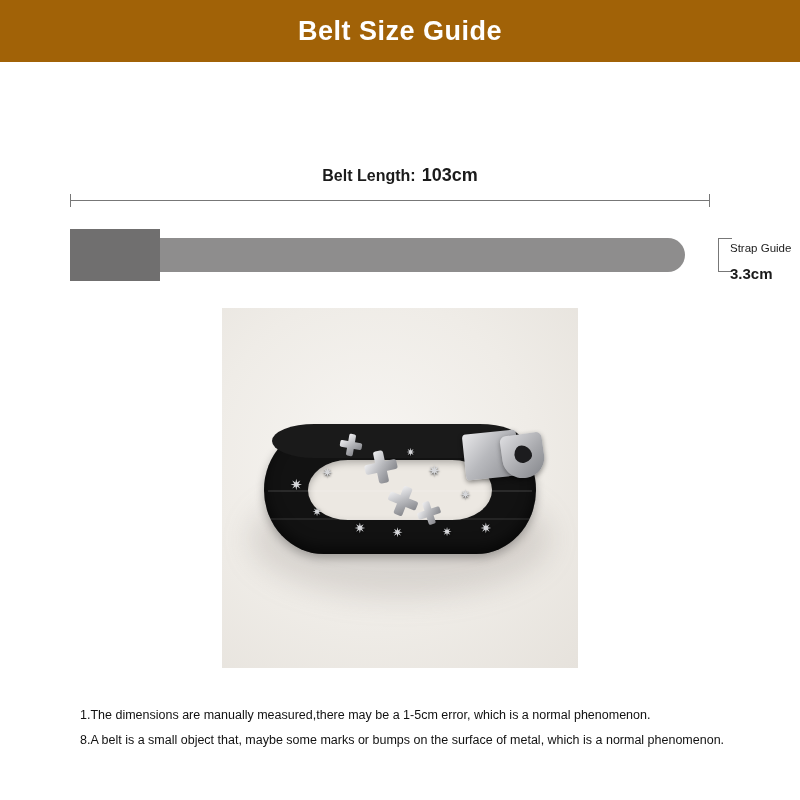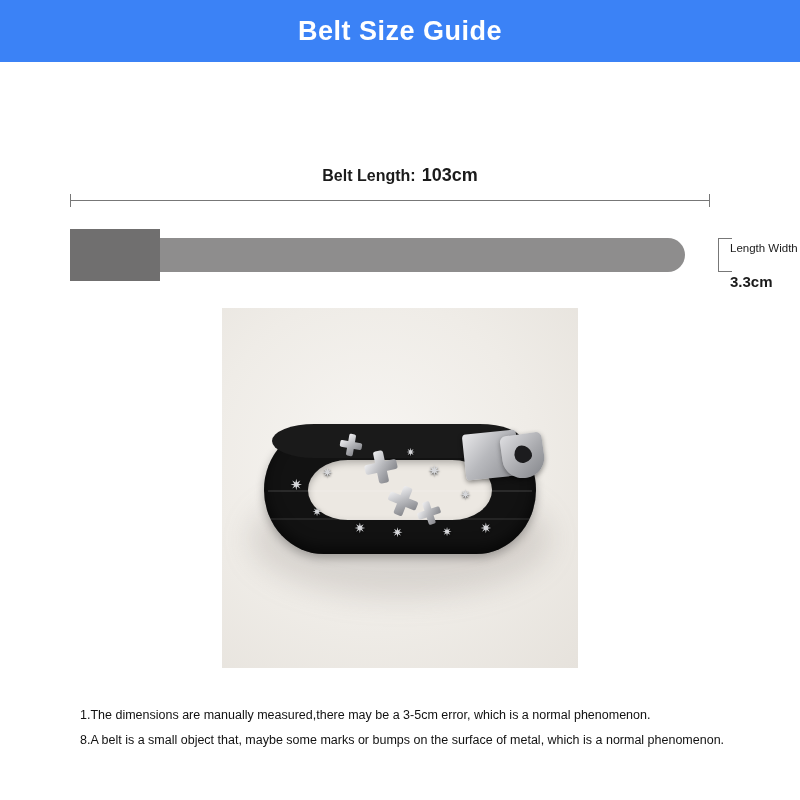--- a/index.html
+++ b/index.html
@@ -12,21 +12,21 @@
     background: #ffffff;
     font-family: "Liberation Sans", sans-serif;
     overflow: hidden;
     position: relative;
   }
 
   
   .header {
     width: 800px;
     height: 62px;
-    background: #3b82f6;
+    background: #a16207;
     display: flex;
     align-items: center;
     justify-content: center;
   }
   .header-title {
     color: #ffffff;
     font-size: 27px;
     font-weight: bold;
     letter-spacing: 0.5px;
   }
@@ -140,21 +140,21 @@
     top: 178px;
     font-size: 11.5px;
     color: #1b1b1b;
     line-height: 16px;
     white-space: nowrap;
   }
   .width-label .value {
     display: block;
     font-size: 15px;
     font-weight: bold;
-    margin-top: 18px;
+    margin-top: 10px;
   }
 
   
   .photo {
     position: absolute;
     left: 222px;
     top: 308px;
     width: 356px;
     height: 360px;
     background: #f2efeb;
@@ -336,21 +336,21 @@
     <div class="belt-strap"></div>
   </div>
 
   <div class="width-bracket">
     <div class="hline-top"></div>
     <div class="vline"></div>
     <div class="hline-bottom"></div>
   </div>
 
   <div class="width-label">
-    <span>Length Width</span>
+    <span>Strap Guide</span>
     <span class="value">3.3cm</span>
   </div>
 </div>
 
 <div class="photo">
   <div class="photo-inner"></div>
   <div class="shadow-blob"></div>
 
   <div class="coil">
     <div class="ring-outer"></div>
@@ -374,15 +374,15 @@
     <div class="cross c2"></div>
     <div class="cross c3"></div>
     <div class="cross c4"></div>
 
     <div class="buckle-plate"></div>
     <div class="buckle-tip"></div>
   </div>
 </div>
 
 <div class="notes">
-  <div class="note">1.The dimensions are manually measured,there may be a 3-5cm error, which is a normal phenomenon.</div>
+  <div class="note">1.The dimensions are manually measured,there may be a 1-5cm error, which is a normal phenomenon.</div>
   <div class="note">8.A belt is a small object that, maybe some marks or bumps on the surface of metal, which is a normal phenomenon.</div>
 </div>
 
 </body></html>

